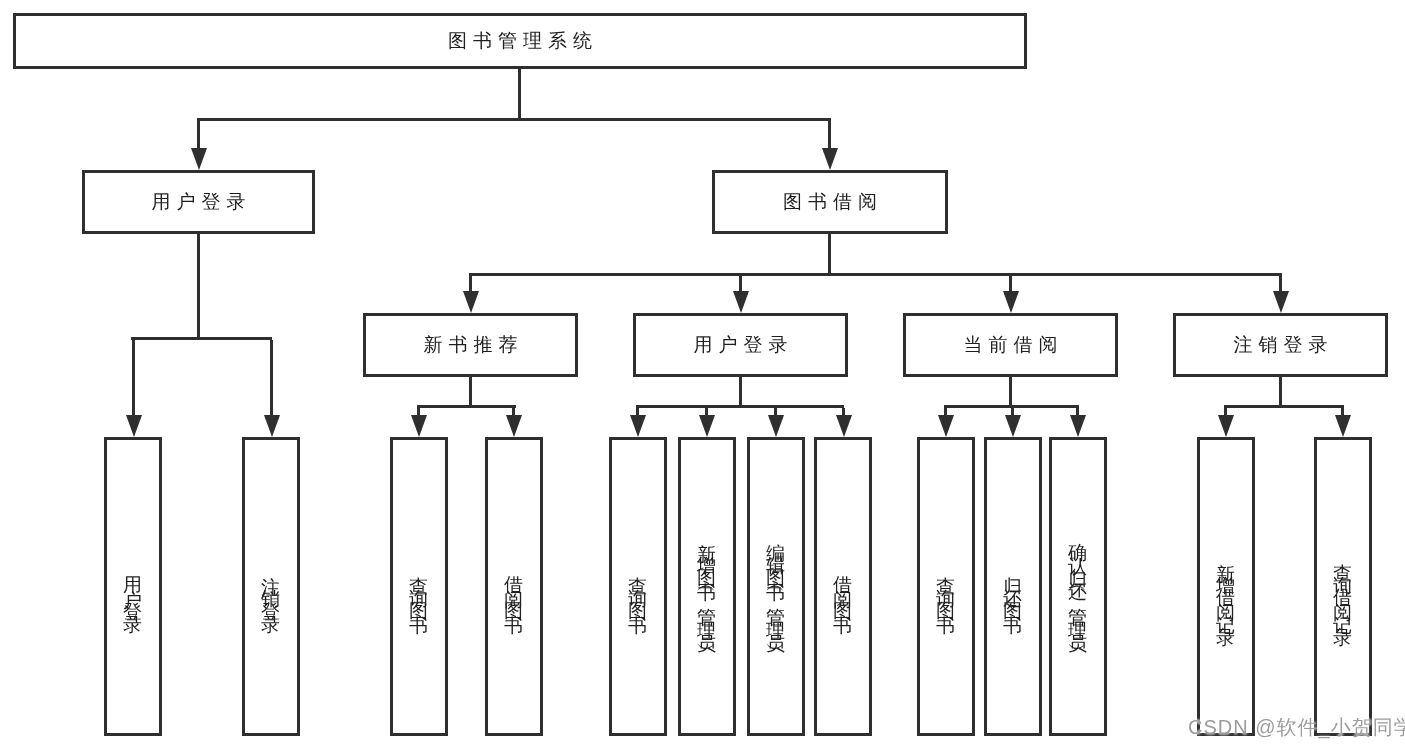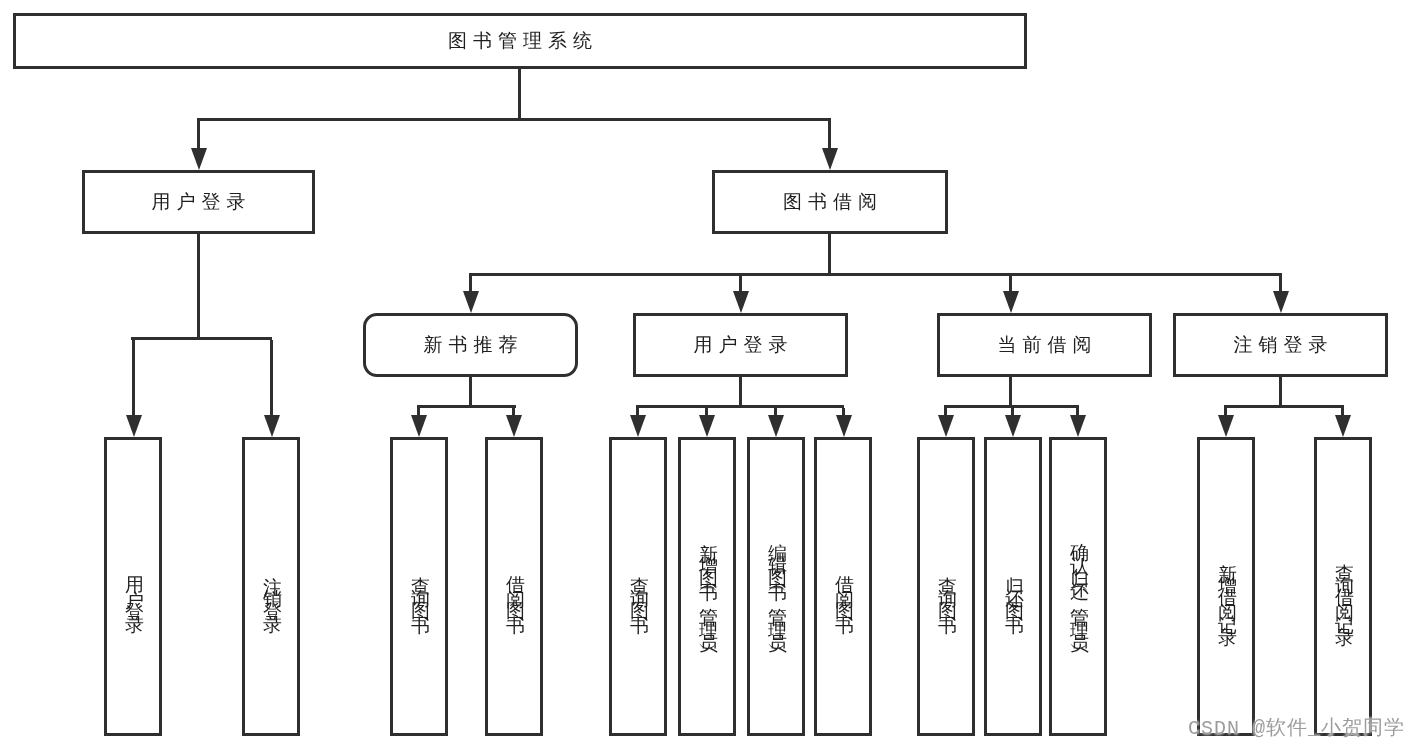--- a/index.html
+++ b/index.html
@@ -1,18 +1,18 @@
 <!DOCTYPE html>
 <html><head>
 <meta charset="utf-8">
 <style>
   html,body{margin:0;padding:0;background:#fff;}
   .stage{
     position:relative;width:1405px;height:747px;background:#ffffff;
-    font-family:Liberation Mono, monospace;color:#1f1f1f;overflow:hidden;
+    font-family:Liberation Sans, sans-serif;color:#1f1f1f;overflow:hidden;
   }
   
   .box{
     position:absolute;box-sizing:border-box;border:3px solid #2f2f2f;background:#fff;
     display:flex;align-items:center;justify-content:center;
     font-size:19px;letter-spacing:6px;white-space:nowrap;
   }
   .box .lbl{padding-left:6px;}
   
   .vbox{
@@ -65,27 +65,27 @@
   <div class="drop" style="left:132px;top:340px;height:75px;"></div>
   <div class="drop" style="left:270px;top:340px;height:75px;"></div>
 
   <div class="v" style="left:828px;top:234px;height:42px;"></div>
   <div class="h" style="left:469px;top:273px;width:813px;"></div>
   <div class="drop" style="left:469px;top:276px;height:15px;"></div>
   <div class="drop" style="left:739px;top:276px;height:15px;"></div>
   <div class="drop" style="left:1009px;top:276px;height:15px;"></div>
   <div class="drop" style="left:1279px;top:276px;height:15px;"></div>
 
-  <div class="box" style="left:363px;top:313px;width:215px;height:64px;border-radius:14px;">
+  <div class="box" style="left:363px;top:313px;width:215px;height:64px;">
     <span class="lbl">新书推荐</span>
   </div>
   <div class="box" style="left:633px;top:313px;width:215px;height:64px;">
     <span class="lbl">用户登录</span>
   </div>
-  <div class="box" style="left:937px;top:313px;width:215px;height:64px;">
+  <div class="box" style="left:903px;top:313px;width:215px;height:64px;">
     <span class="lbl">当前借阅</span>
   </div>
   <div class="box" style="left:1173px;top:313px;width:215px;height:64px;">
     <span class="lbl">注销登录</span>
   </div>
 
   <div class="v" style="left:469px;top:377px;height:31px;"></div>
   <div class="h" style="left:417px;top:405px;width:99px;"></div>
   <div class="drop" style="left:417px;top:408px;height:7px;"></div>
   <div class="drop" style="left:512px;top:408px;height:7px;"></div>

